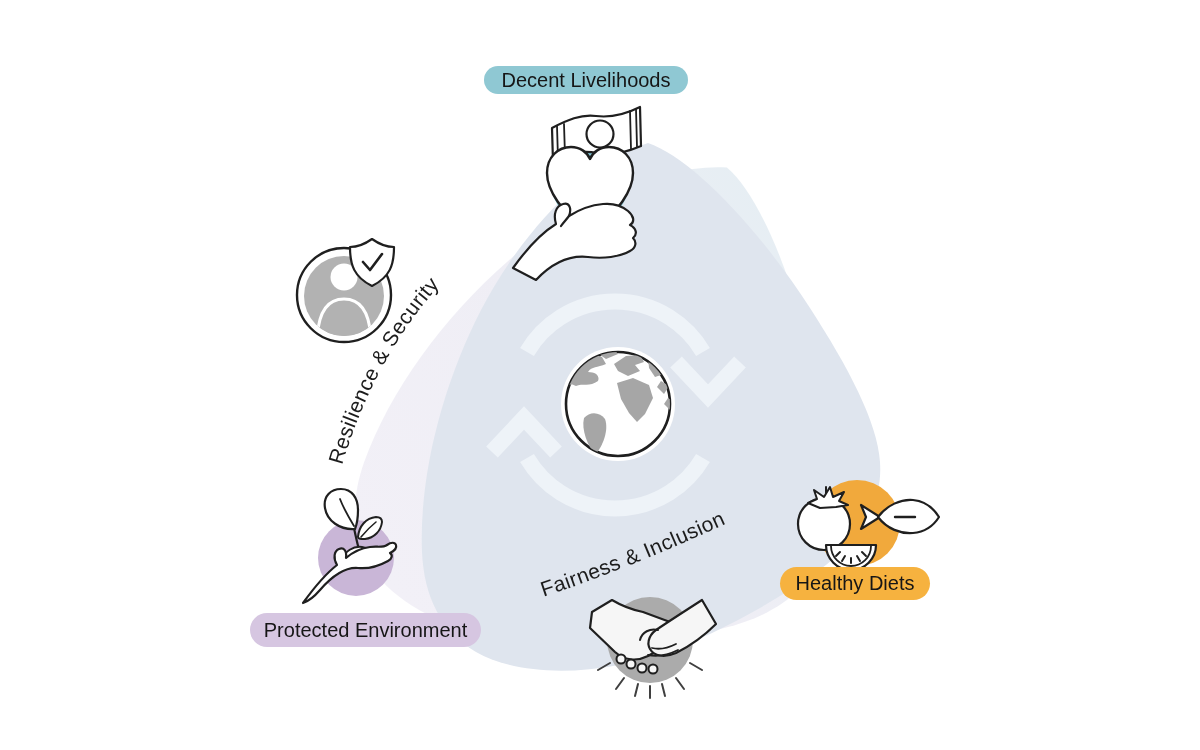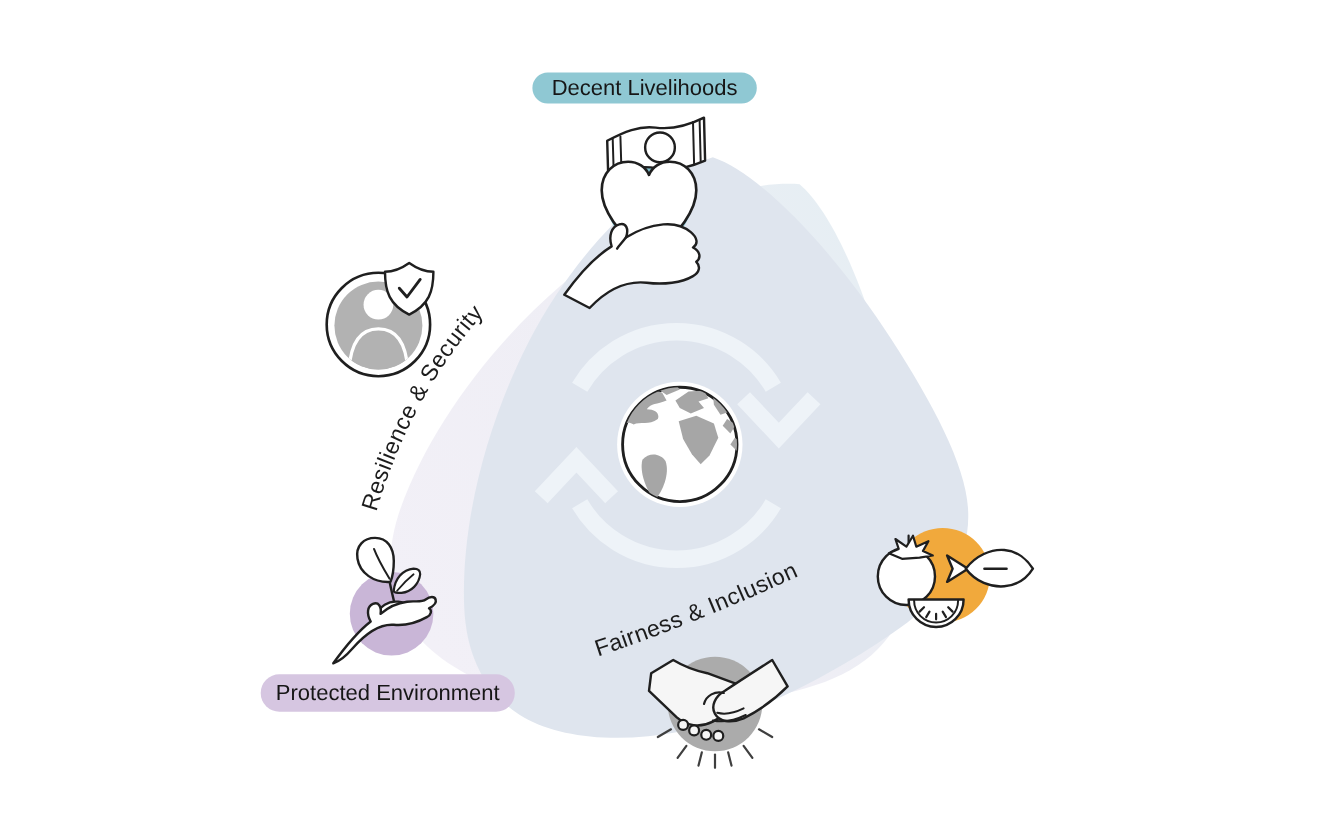--- a/index.html
+++ b/index.html
@@ -7,21 +7,21 @@
     position:relative; width:1200px; height:750px; background:#ffffff;
     overflow:hidden; font-family:"Liberation Sans", sans-serif;
   }
   .stage svg { position:absolute; left:0; top:0; }
   .badge {
     position:absolute; display:flex; align-items:center; justify-content:center;
     font-size:20px; color:#161616; white-space:nowrap;
   }
   .badge-decent    { left:484px; top:66px;  width:204px; height:28px; border-radius:16px; }
   .badge-healthy   { left:780px; top:567px; width:150px; height:33px; border-radius:17px; }
-  .badge-protected { left:237px; top:613px; width:231px; height:34px; border-radius:17px; }
+  .badge-protected { left:250px; top:613px; width:231px; height:34px; border-radius:17px; }
   .curved-label { font-size:21px; fill:#1c1c1c; letter-spacing:0.4px; }
 </style>
 </head>
 <body>
 
 <div class="stage">
 
   <svg width="1200" height="750" viewBox="0 0 1200 750">
     <defs>
       <linearGradient id="underGrad" x1="80%" y1="0%" x2="20%" y2="100%">
@@ -139,14 +139,15 @@
         <line x1="840" y1="552" x2="836" y2="556"></line>
         <line x1="845" y1="556" x2="842" y2="561"></line>
         <line x1="851" y1="558" x2="851" y2="563"></line>
         <line x1="857" y1="556" x2="860" y2="561"></line>
         <line x1="862" y1="552" x2="866" y2="556"></line>
       </g>
     </g>
   </svg>
 
   <div class="badge badge-decent" style="background:#8fc8d3">Decent Livelihoods</div>
+  <div class="badge badge-healthy" style="background:#f6b23f">Healthy Diets</div>
   <div class="badge badge-protected" style="background:#d6c6e1">Protected Environment</div>
 </div>
 
 </body></html>

